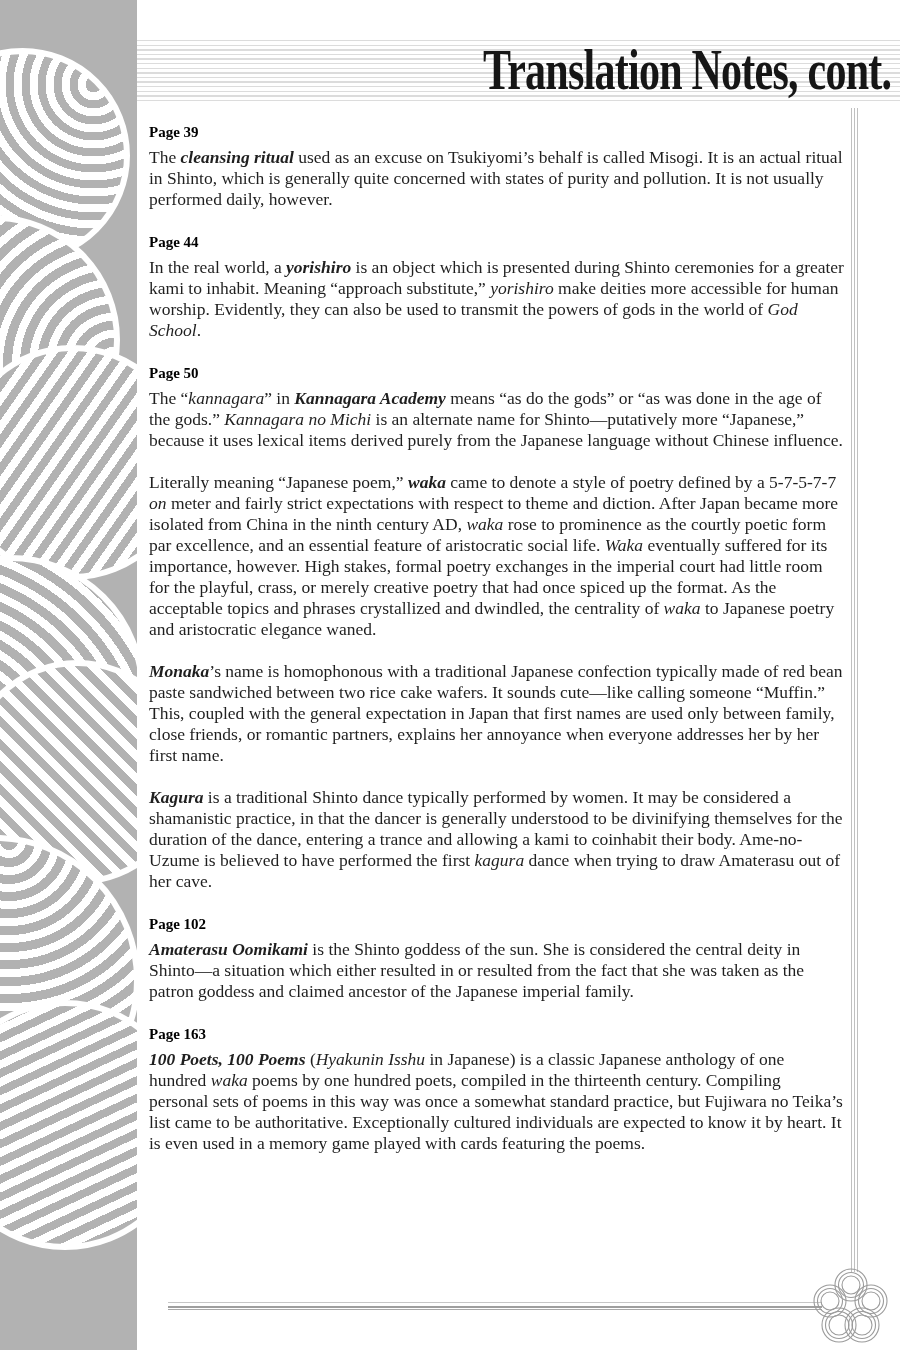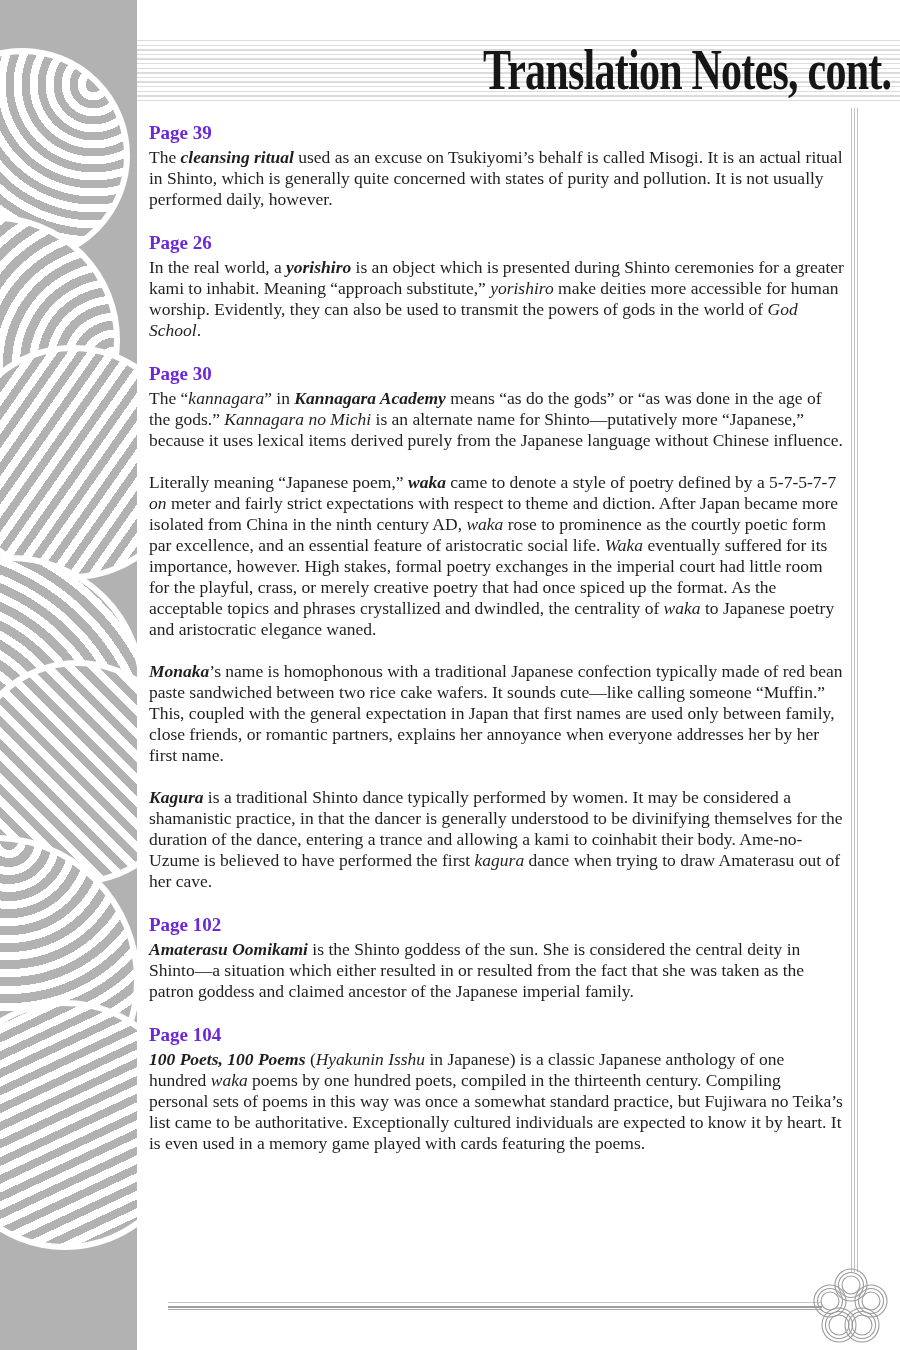--- a/index.html
+++ b/index.html
@@ -38,21 +38,21 @@
     font-size:56px;font-weight:bold;color:#161616;white-space:nowrap;
     transform:scaleX(0.75);transform-origin:right center;letter-spacing:-1px;
   }
   
   .content{
     position:absolute;left:149px;top:121px;width:695px;
     color:#1f1f1f;font-size:17.5px;line-height:21px;
   }
   .note-section{margin:0 0 21px 0;}
   .note-heading{
-    margin:0 0 3px 0;font-size:19px;line-height:23px;font-weight:bold;color:#6d28d9;
+    margin:0 0 3px 0;font-size:15px;line-height:23px;font-weight:bold;color:#000000;
   }
   .note-paragraph{margin:0;}
   .note-paragraph + .note-paragraph{margin-top:21px;}
   .rs-b{font-weight:bold;font-style:italic;}
   .rs-i{font-style:italic;}
   .rs-bi{font-weight:bold;font-style:italic;}
   
   .v-rule{
     position:absolute;left:851px;top:108px;width:8px;height:1164px;
     background:repeating-linear-gradient(90deg,#c0c0c0 0 1px,rgba(255,255,255,0) 1px 3px);
@@ -86,45 +86,45 @@
 </div>
 
 <main class="content">
   <div>
   <section class="note-section">
     <h2 class="note-heading">Page 39</h2>
   <p class="note-paragraph"><span>The </span><span class="rs-b">cleansing ritual</span><span> used as an excuse on Tsukiyomi’s behalf is called Misogi. It is an actual ritual in Shinto, which is generally quite concerned with states of purity and pollution. It is not usually performed daily, however.</span></p>
       </section>
 
   <section class="note-section">
-    <h2 class="note-heading">Page 26</h2>
+    <h2 class="note-heading">Page 44</h2>
   <p class="note-paragraph"><span>In the real world, a </span><span class="rs-bi">yorishiro</span><span> is an object which is presented during Shinto ceremonies for a greater kami to inhabit. Meaning “approach substitute,” </span><span class="rs-i">yorishiro</span><span> make deities more accessible for human worship. Evidently, they can also be used to transmit the powers of gods in the world of </span><span class="rs-i">God School</span><span>.</span></p>
       </section>
 
   <section class="note-section">
-    <h2 class="note-heading">Page 30</h2>
+    <h2 class="note-heading">Page 50</h2>
   <p class="note-paragraph"><span>The “</span><span class="rs-i">kannagara</span><span>” in </span><span class="rs-b">Kannagara Academy</span><span> means “as do the gods” or “as was done in the age of the gods.” </span><span class="rs-i">Kannagara no Michi</span><span> is an alternate name for Shinto—putatively more “Japanese,” because it uses lexical items derived purely from the Japanese language without Chinese influence.</span></p>
       </section>
 
   <section class="note-section">
   <p class="note-paragraph"><span>Literally meaning “Japanese poem,” </span><span class="rs-bi">waka</span><span> came to denote a style of poetry defined by a 5-7-5-7-7 </span><span class="rs-i">on</span><span> meter and fairly strict expectations with respect to theme and diction. After Japan became more isolated from China in the ninth century AD, </span><span class="rs-i">waka</span><span> rose to prominence as the courtly poetic form par excellence, and an essential feature of aristocratic social life. </span><span class="rs-i">Waka</span><span> eventually suffered for its importance, however. High stakes, formal poetry exchanges in the imperial court had little room for the playful, crass, or merely creative poetry that had once spiced up the format. As the acceptable topics and phrases crystallized and dwindled, the centrality of </span><span class="rs-i">waka</span><span> to Japanese poetry and aristocratic elegance waned.</span></p>
         <p class="note-paragraph"><span class="rs-b">Monaka</span><span>’s name is homophonous with a traditional Japanese confection typically made of red bean paste sandwiched between two rice cake wafers. It sounds cute—like calling someone “Muffin.” This, coupled with the general expectation in Japan that first names are used only between family, close friends, or romantic partners, explains her annoyance when everyone addresses her by her first name.</span></p>
       </section>
 
   <section class="note-section">
   <p class="note-paragraph"><span class="rs-bi">Kagura</span><span> is a traditional Shinto dance typically performed by women. It may be considered a shamanistic practice, in that the dancer is generally understood to be divinifying themselves for the duration of the dance, entering a trance and allowing a kami to coinhabit their body. Ame-no-Uzume is believed to have performed the first </span><span class="rs-i">kagura</span><span> dance when trying to draw Amaterasu out of her cave.</span></p>
       </section>
 
   <section class="note-section">
     <h2 class="note-heading">Page 102</h2>
   <p class="note-paragraph"><span class="rs-b">Amaterasu Oomikami</span><span> is the Shinto goddess of the sun. She is considered the central deity in Shinto—a situation which either resulted in or resulted from the fact that she was taken as the patron goddess and claimed ancestor of the Japanese imperial family.</span></p>
       </section>
 
   <section class="note-section">
-    <h2 class="note-heading">Page 104</h2>
+    <h2 class="note-heading">Page 163</h2>
   <p class="note-paragraph"><span class="rs-bi">100 Poets, 100 Poems</span><span> (</span><span class="rs-i">Hyakunin Isshu</span><span> in Japanese) is a classic Japanese anthology of one hundred </span><span class="rs-i">waka</span><span> poems by one hundred poets, compiled in the thirteenth century. Compiling personal sets of poems in this way was once a somewhat standard practice, but Fujiwara no Teika’s list came to be authoritative. Exceptionally cultured individuals are expected to know it by heart. It is even used in a memory game played with cards featuring the poems.</span></p>
       </section>
 </div>
 </main>
 
 <div class="v-rule"></div>
 
 <div class="bottom-divider"></div>
 
 <svg class="knot" width="76" height="82" viewBox="0 0 76 82">

